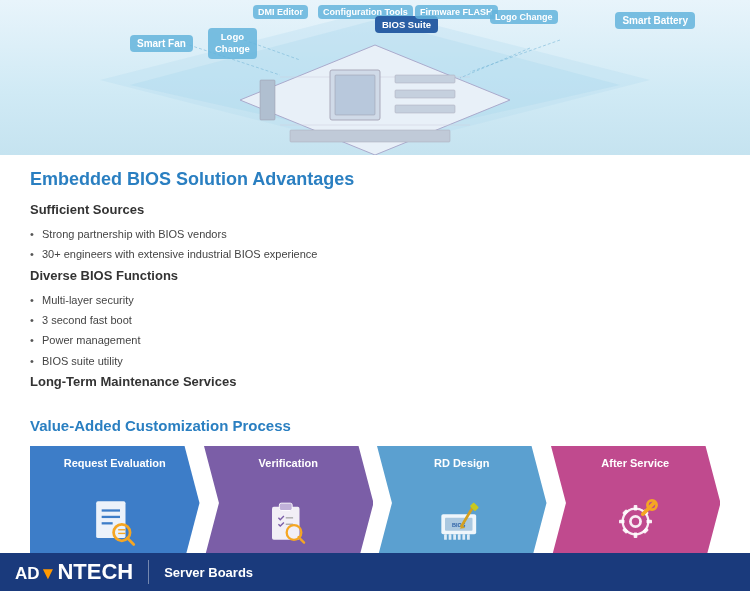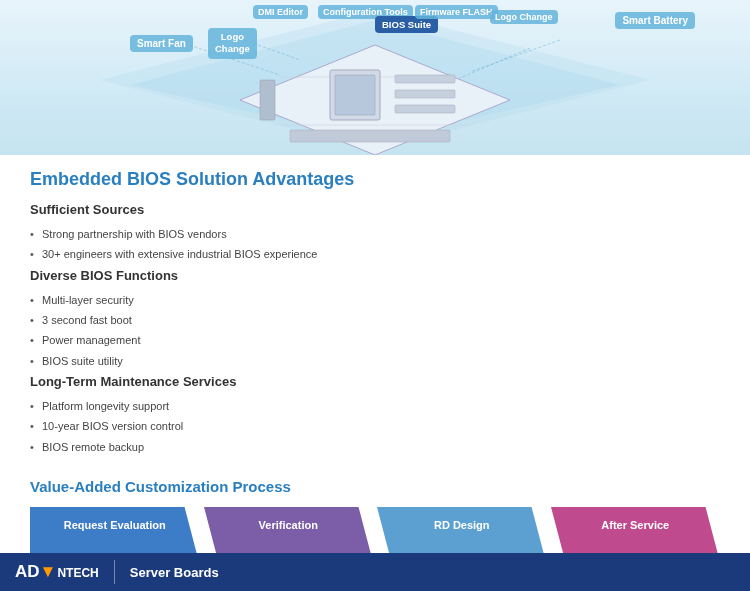--- a/index.html
+++ b/index.html
@@ -257,25 +257,20 @@
       <ul class="col-list">
         <li>Multi-layer security</li>
         <li>3 second fast boot</li>
         <li>Power management</li>
         <li>BIOS suite utility</li>
       </ul>
     </div>
 
     <div class="advantage-col">
       <div class="col-title">Long-Term Maintenance Services</div>
-      <ul class="col-list">
-        <li>Platform longevity support</li>
-        <li>10-year BIOS version control</li>
-        <li>BIOS remote backup</li>
-      </ul>
     </div>
   </div>
 
   <div class="value-section-title">Value-Added Customization Process</div>
 
   <div class="steps-container">
 
     <div class="step-wrapper">
       <svg width="100%" height="100%" viewBox="0 0 170 115" preserveAspectRatio="none">
         <polygon points="0,0 155,0 170,57.5 155,115 0,115" fill="#3d7dc8"></polygon>
@@ -381,18 +376,18 @@
         </svg>
       </div>
     </div>
 
   </div>
 </div>
 
 <div class="footer">
   <div class="footer-brand">
     <span class="footer-logo">
-      <span style="color:#fff;font-size:17px;font-weight:900;letter-spacing:0px;">AD</span><span style="color:#f90;font-size:17px;font-weight:900;">▼</span><span style="color:#fff;font-size:12px;font-weight:900;letter-spacing:0px;">NTECH</span>
+      <span style="color:#fff;font-size:17px;font-weight:900;letter-spacing:0px;">AD</span><span style="color:#f90;font-size:17px;font-weight:900;">▼</span><span style="color:#fff;font-size:22px;font-weight:900;letter-spacing:0px;">NTECH</span>
     </span>
   </div>
   <div class="footer-divider"></div>
   <span class="footer-subtitle">Server Boards</span>
 </div>
 
 </body></html>

